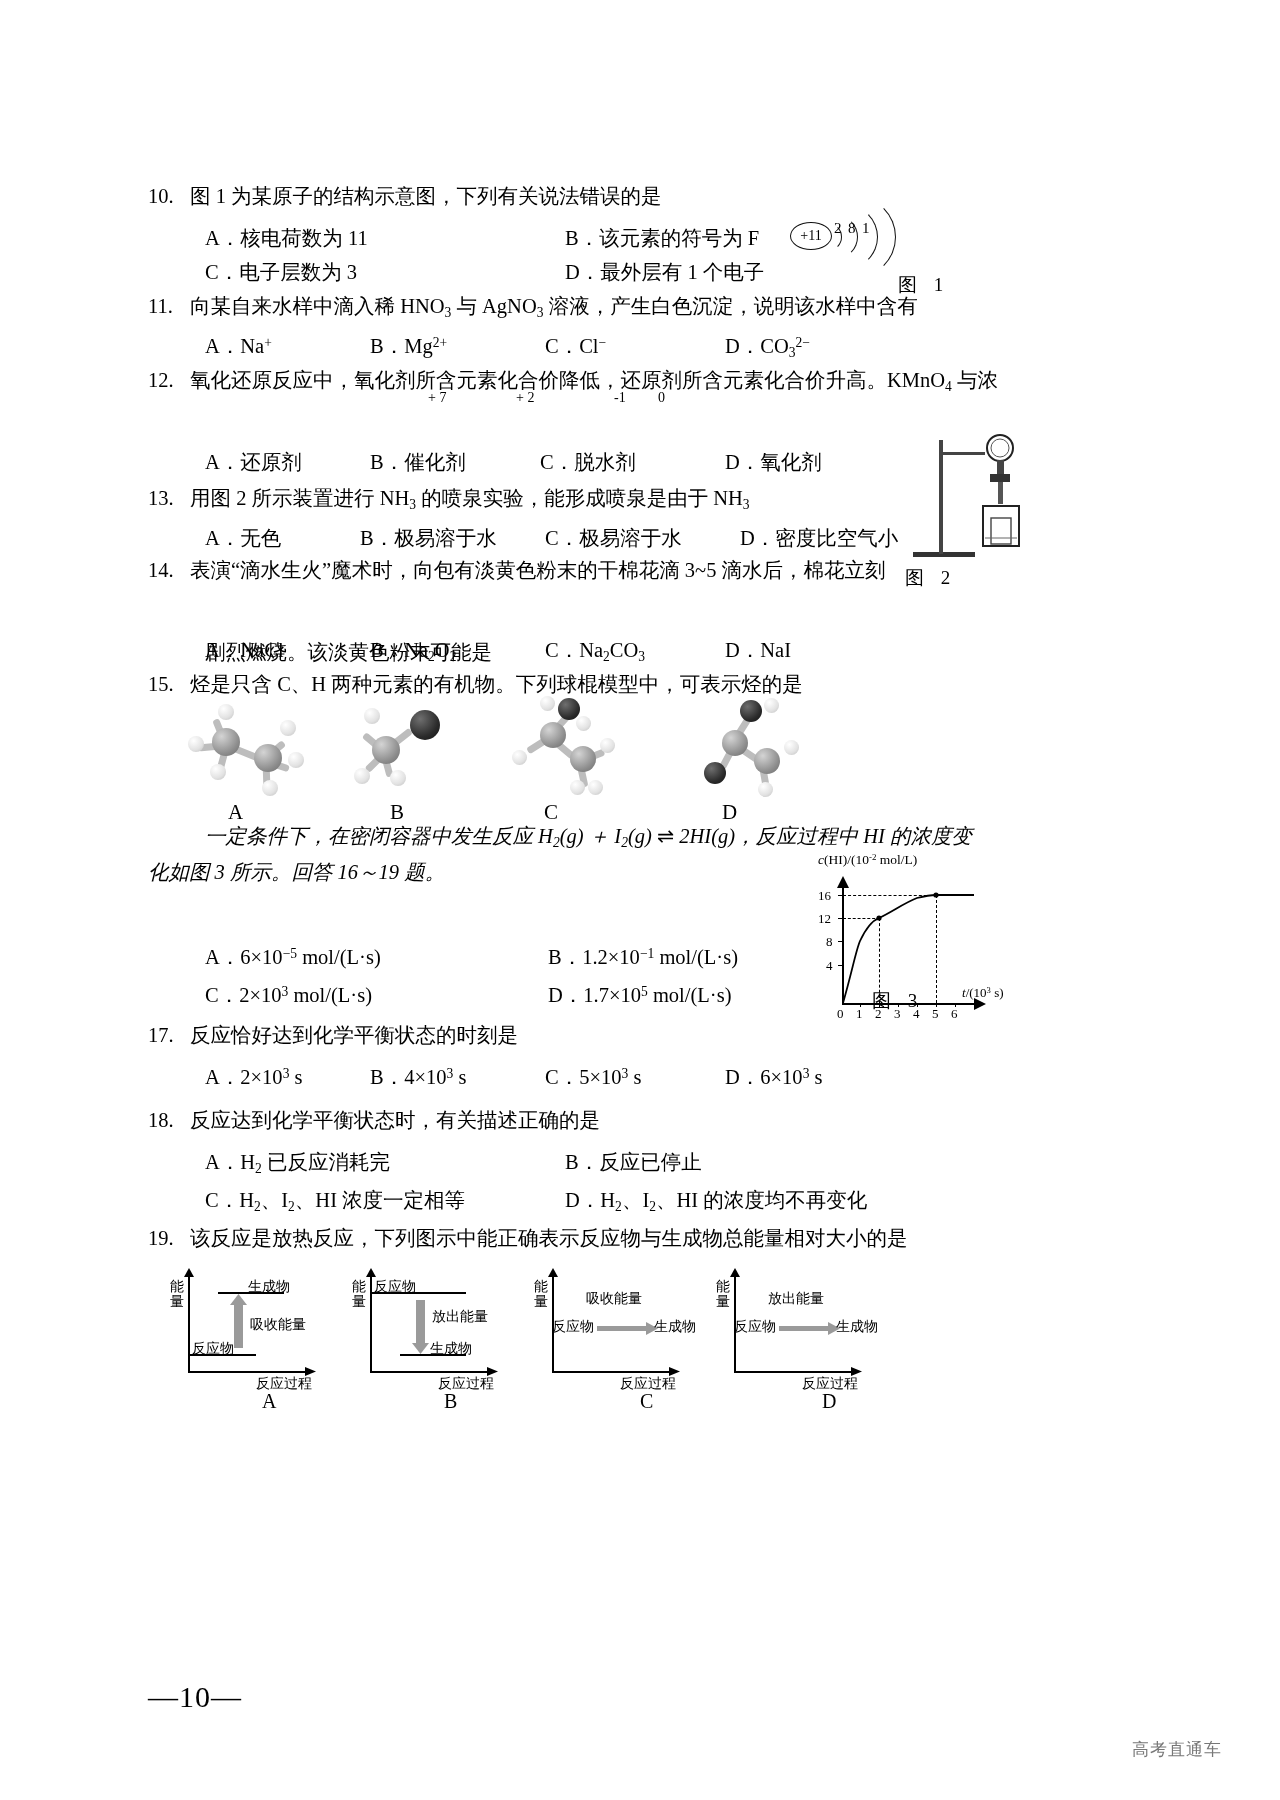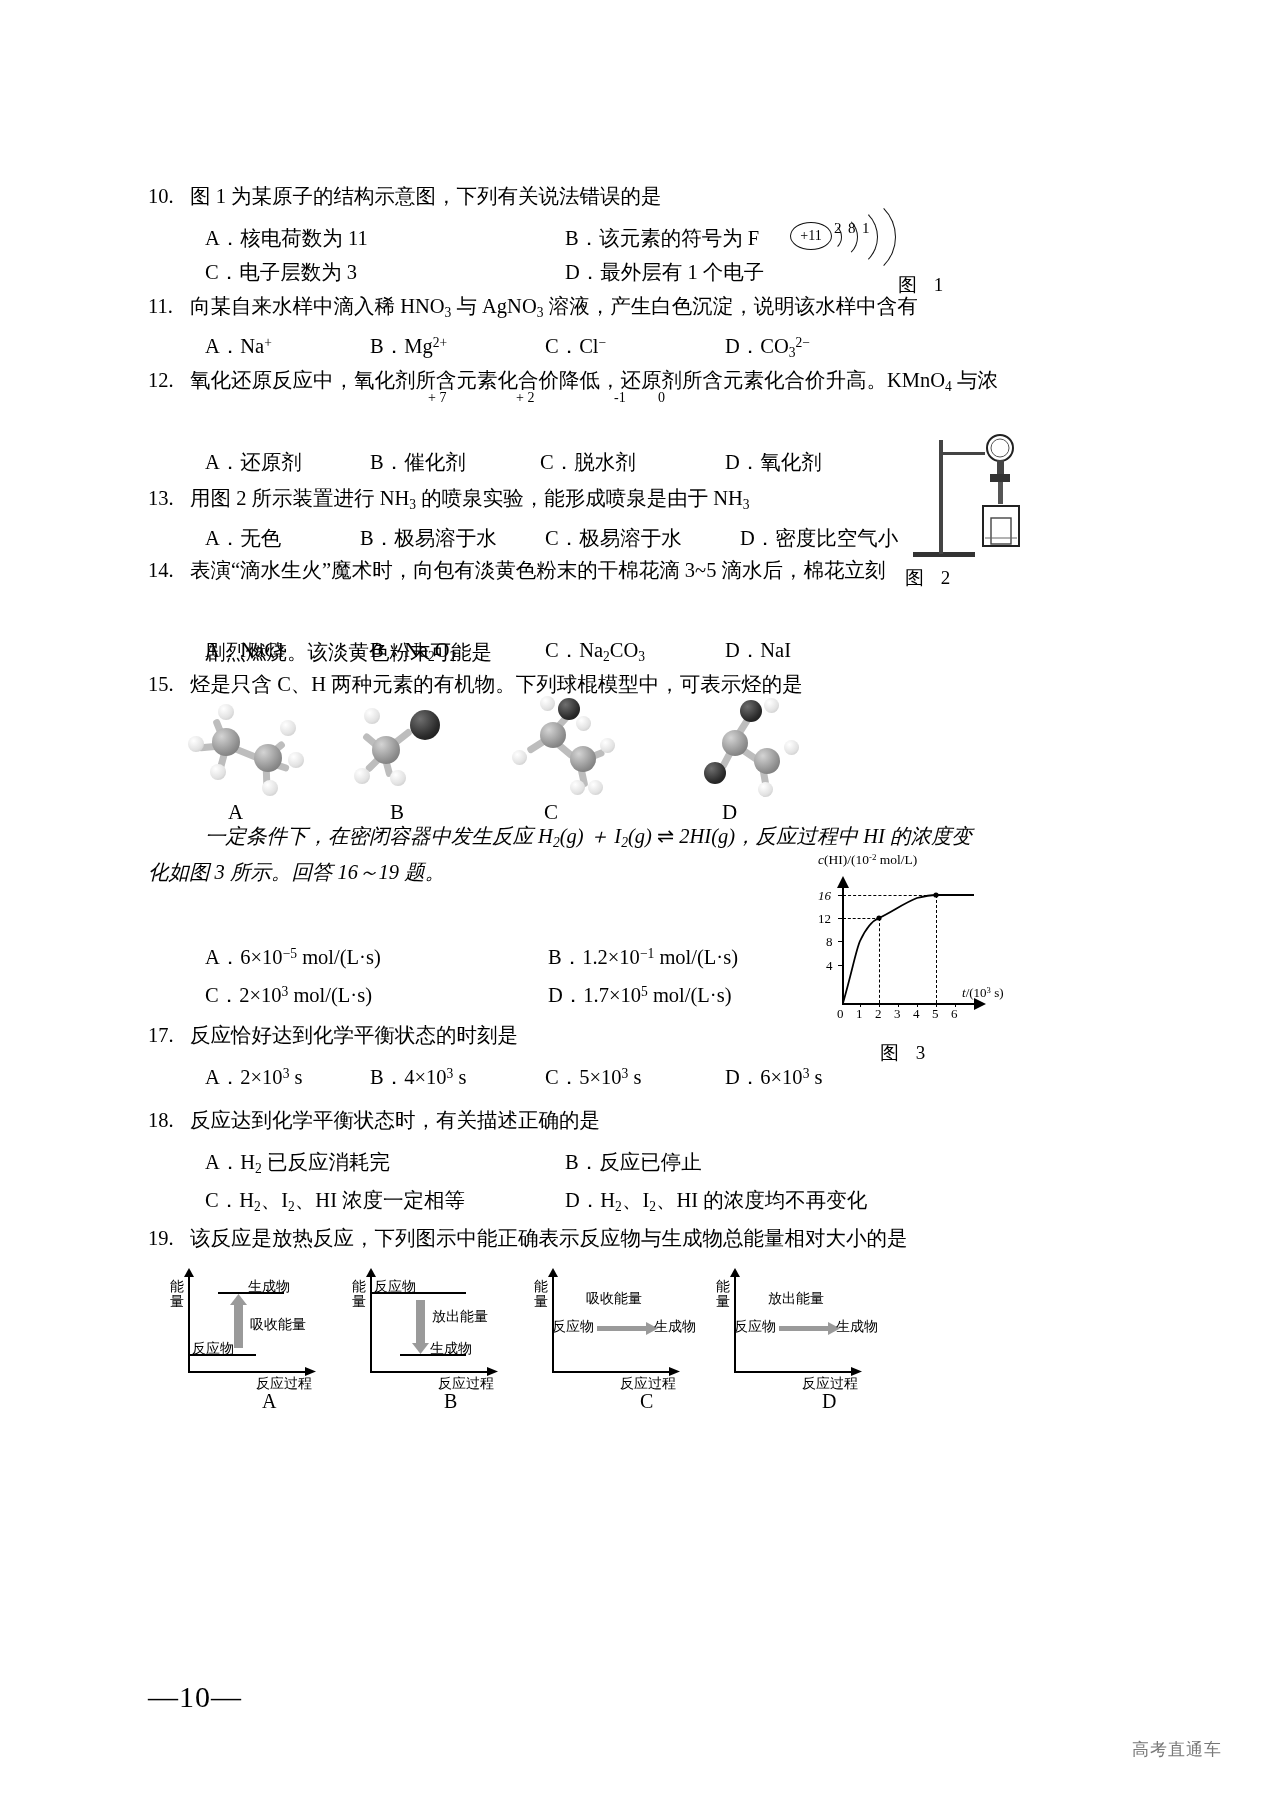--- a/index.html
+++ b/index.html
@@ -217,21 +217,21 @@
     <div class="gline" style="left:30px;top:14px;width:1.6px;height:118px;"></div>
     <div class="gline" style="left:30px;top:131px;width:135px;height:1.6px;"></div>
 
     <svg style="position:absolute;left:24px;top:4px;" width="14" height="14">
         <polygon points="7,0 1,12 13,12" fill="#000"></polygon>
       </svg>
     <svg style="position:absolute;left:160px;top:125px;" width="14" height="14">
         <polygon points="14,7 2,1 2,13" fill="#000"></polygon>
       </svg>
 
-    <div class="gtick" style="left:6px;top:16px;font-style:italic;">16</div>
+    <div class="gtick" style="left:6px;top:16px;">16</div>
     <div class="gline" style="left:26px;top:23px;width:5px;height:1.4px;"></div>
     <div class="gtick" style="left:6px;top:39px;">12</div>
     <div class="gline" style="left:26px;top:46px;width:5px;height:1.4px;"></div>
     <div class="gtick" style="left:14px;top:62px;">8</div>
     <div class="gline" style="left:26px;top:69px;width:5px;height:1.4px;"></div>
     <div class="gtick" style="left:14px;top:86px;">4</div>
     <div class="gline" style="left:26px;top:93px;width:5px;height:1.4px;"></div>
 
     <div class="gtick" style="left:25px;top:134px;">0</div>
     <div class="gtick" style="left:44px;top:134px;">1</div>
@@ -253,21 +253,21 @@
     <div class="gdashv" style="left:67px;top:46px;height:85px;"></div>
     <div class="gdash" style="left:31px;top:23px;width:94px;"></div>
     <div class="gdashv" style="left:124px;top:23px;height:108px;"></div>
 
     <svg style="position:absolute;left:0;top:0;" width="180" height="160">
       <path d="M31,131 C40,100 44,78 48,69 C55,54 62,48 67,46 C80,40 92,31 105,26 C113,24 119,23 124,23 L162,23" fill="none" stroke="#000" stroke-width="1.8"></path>
       <circle cx="67" cy="46" r="2.6" fill="#000"></circle>
       <circle cx="124" cy="23" r="2.6" fill="#000"></circle>
     </svg>
   </div>
-  <div class="figcap" style="left:872px;top:1040px;margin-left:8px;">图 3</div>
+  <div class="figcap" style="left:872px;top:988px;">图 3</div>
 
   <div class="q" style="left:148px;top:1025px;">
     <span class="num">17.</span><span class="stem">反应恰好达到化学平衡状态的时刻是</span>
   </div>
   <div class="opt" style="left:205px;top:1063px;text-align:center;">A．2×10<sup>3</sup> s</div>
   <div class="opt" style="left:370px;top:1063px;">B．4×10<sup>3</sup> s</div>
   <div class="opt" style="left:545px;top:1063px;">C．5×10<sup>3</sup> s</div>
   <div class="opt" style="left:725px;top:1063px;">D．6×10<sup>3</sup> s</div>
 
   <div class="q" style="left:148px;top:1110px;">

